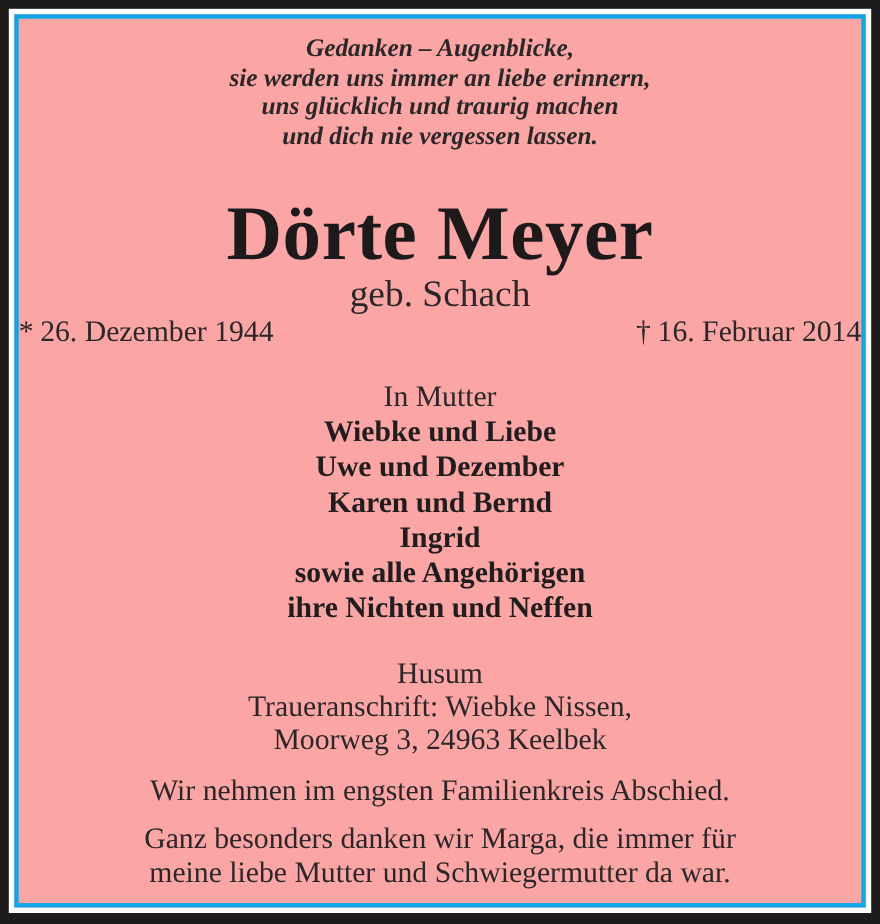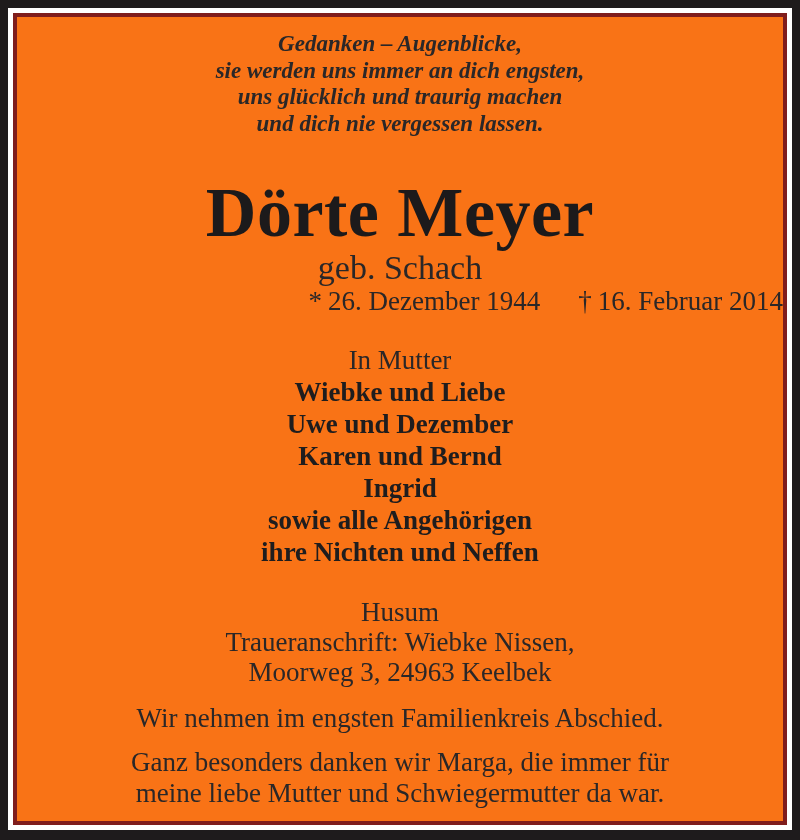--- a/index.html
+++ b/index.html
@@ -8,22 +8,22 @@
       background: #1e1b1c;
       font-family: "Liberation Serif", "DejaVu Serif", serif;
       color: #1f1d1e;
     }
     .frame-outer {
       position: absolute; left: 8px; top: 8px; width: 784px; height: 822px;
       background: #ffffff;
     }
     .frame-inner {
       position: absolute; left: 5px; top: 5px; right: 5px; bottom: 5px;
-      border: 4px solid #7f1d1d;
-      background: #f97316;
+      border: 4px solid #0ea5e9;
+      background: #fca5a5;
       box-sizing: border-box;
     }
     .content {
       position: absolute; left: 0; right: 0; top: 0; bottom: 0;
       text-align: center;
     }
     .poem {
       position: absolute; left: 0; right: 0; top: 14px;
       font-style: italic; font-weight: bold;
       font-size: 23px; line-height: 26.5px;
@@ -35,21 +35,21 @@
       letter-spacing: 0.5px;
       color: #1c1a1b;
     }
     .maiden {
       position: absolute; left: 0; right: 0; top: 236px;
       font-size: 34px; line-height: 30px; color: #2a2728;
     }
     .dates {
       position: absolute; left: 0; right: 0; top: 268px;
       font-size: 27px; line-height: 32px; color: #2a2728;
-      display: flex; justify-content: flex-end; gap: 38px; padding-left: 12px;
+      display: flex; justify-content: space-between; gap: 38px;
     }
     .dates .sym { margin-right: 6px; }
     .mourners {
       position: absolute; left: 0; right: 0; top: 327px;
       font-size: 27px; line-height: 32px; color: #2a2728;
     }
     .mourners .lead { font-weight: normal; }
     .mourners .person { font-weight: bold; color: #1f1d1e; }
     .address {
       position: absolute; left: 0; right: 0; top: 580px;
@@ -67,21 +67,21 @@
   </style>
 </head>
 <body>
 
 <div class="frame-outer">
   <div class="frame-inner">
     <div class="content">
 
       <div class="poem">
         <span class="line">Gedanken – Augenblicke,</span>
-        <span class="line">sie werden uns immer an dich engsten,</span>
+        <span class="line">sie werden uns immer an liebe erinnern,</span>
         <span class="line">uns glücklich und traurig machen</span>
         <span class="line">und dich nie vergessen lassen.</span>
       </div>
 
       <div class="name">Dörte Meyer</div>
 
       <div class="maiden">geb. Schach</div>
 
       <div class="dates">
         <span>

